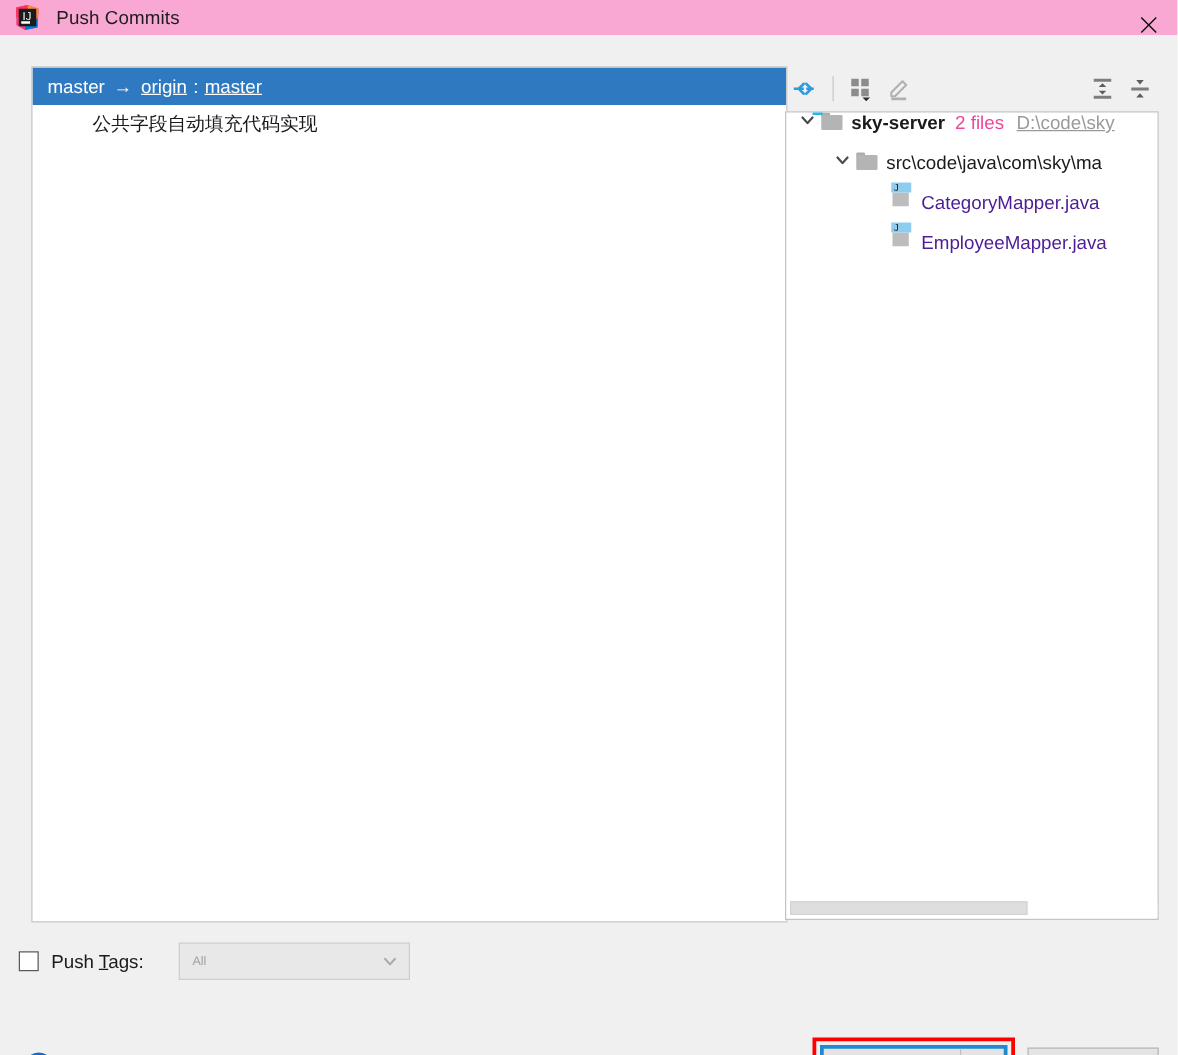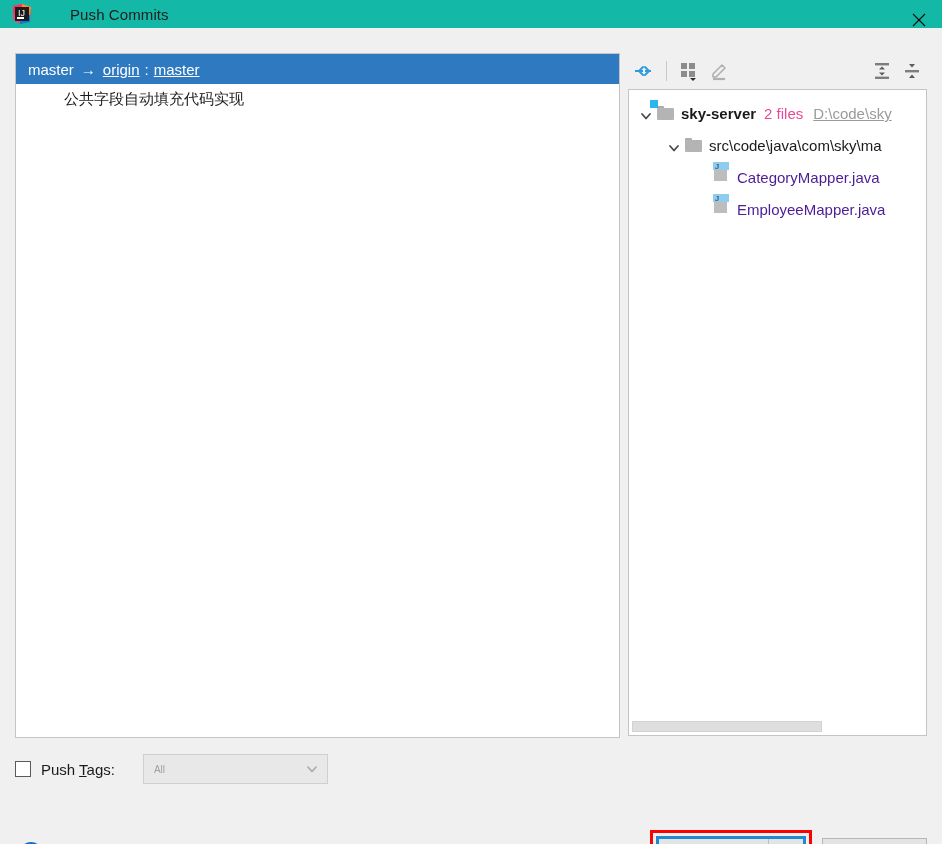--- a/index.html
+++ b/index.html
@@ -15,23 +15,22 @@
     color: #1a1a1a;
     overflow: hidden;
     position: relative;
   }
 
   
   #titlebar {
     height: 28px;
     display: flex;
     align-items: center;
-    background: #14b8a6;
-    position: relative;
-    gap: 25px;
+    background: #f9a8d4;
+    position: relative;
   }
   #app-icon {
     width: 22px;
     height: 22px;
     margin-left: 11px;
     flex: none;
     position: relative;
   }
   #title-text {
     margin-left: 12px;
@@ -56,21 +55,21 @@
     position: absolute;
     left: 0;
     top: 40px;
     width: 942px;
     height: 804px;
   }
 
   
   #commits-panel {
     position: absolute;
-    left: 15px;
+    left: 25px;
     top: 13px;
     width: 603px;
     height: 683px;
     background: #ffffff;
     border: 1px solid #c4c4c4;
     overflow: hidden;
   }
   .branch-row {
     height: 30px;
     background: #2f79c0;
@@ -138,21 +137,21 @@
     width: 299px;
     height: 647px;
     background: #ffffff;
     border: 1px solid #c4c4c4;
     box-sizing: border-box;
     overflow: hidden;
   }
   .tree-row {
     height: 32px;
     display: flex;
-    align-items: flex-end;
+    align-items: flex-start;
     white-space: nowrap;
     font-size: 15px;
     padding-right: 18px;
   }
   .twisty {
     width: 22px;
     flex: none;
     display: flex;
     align-items: center;
     justify-content: center;

